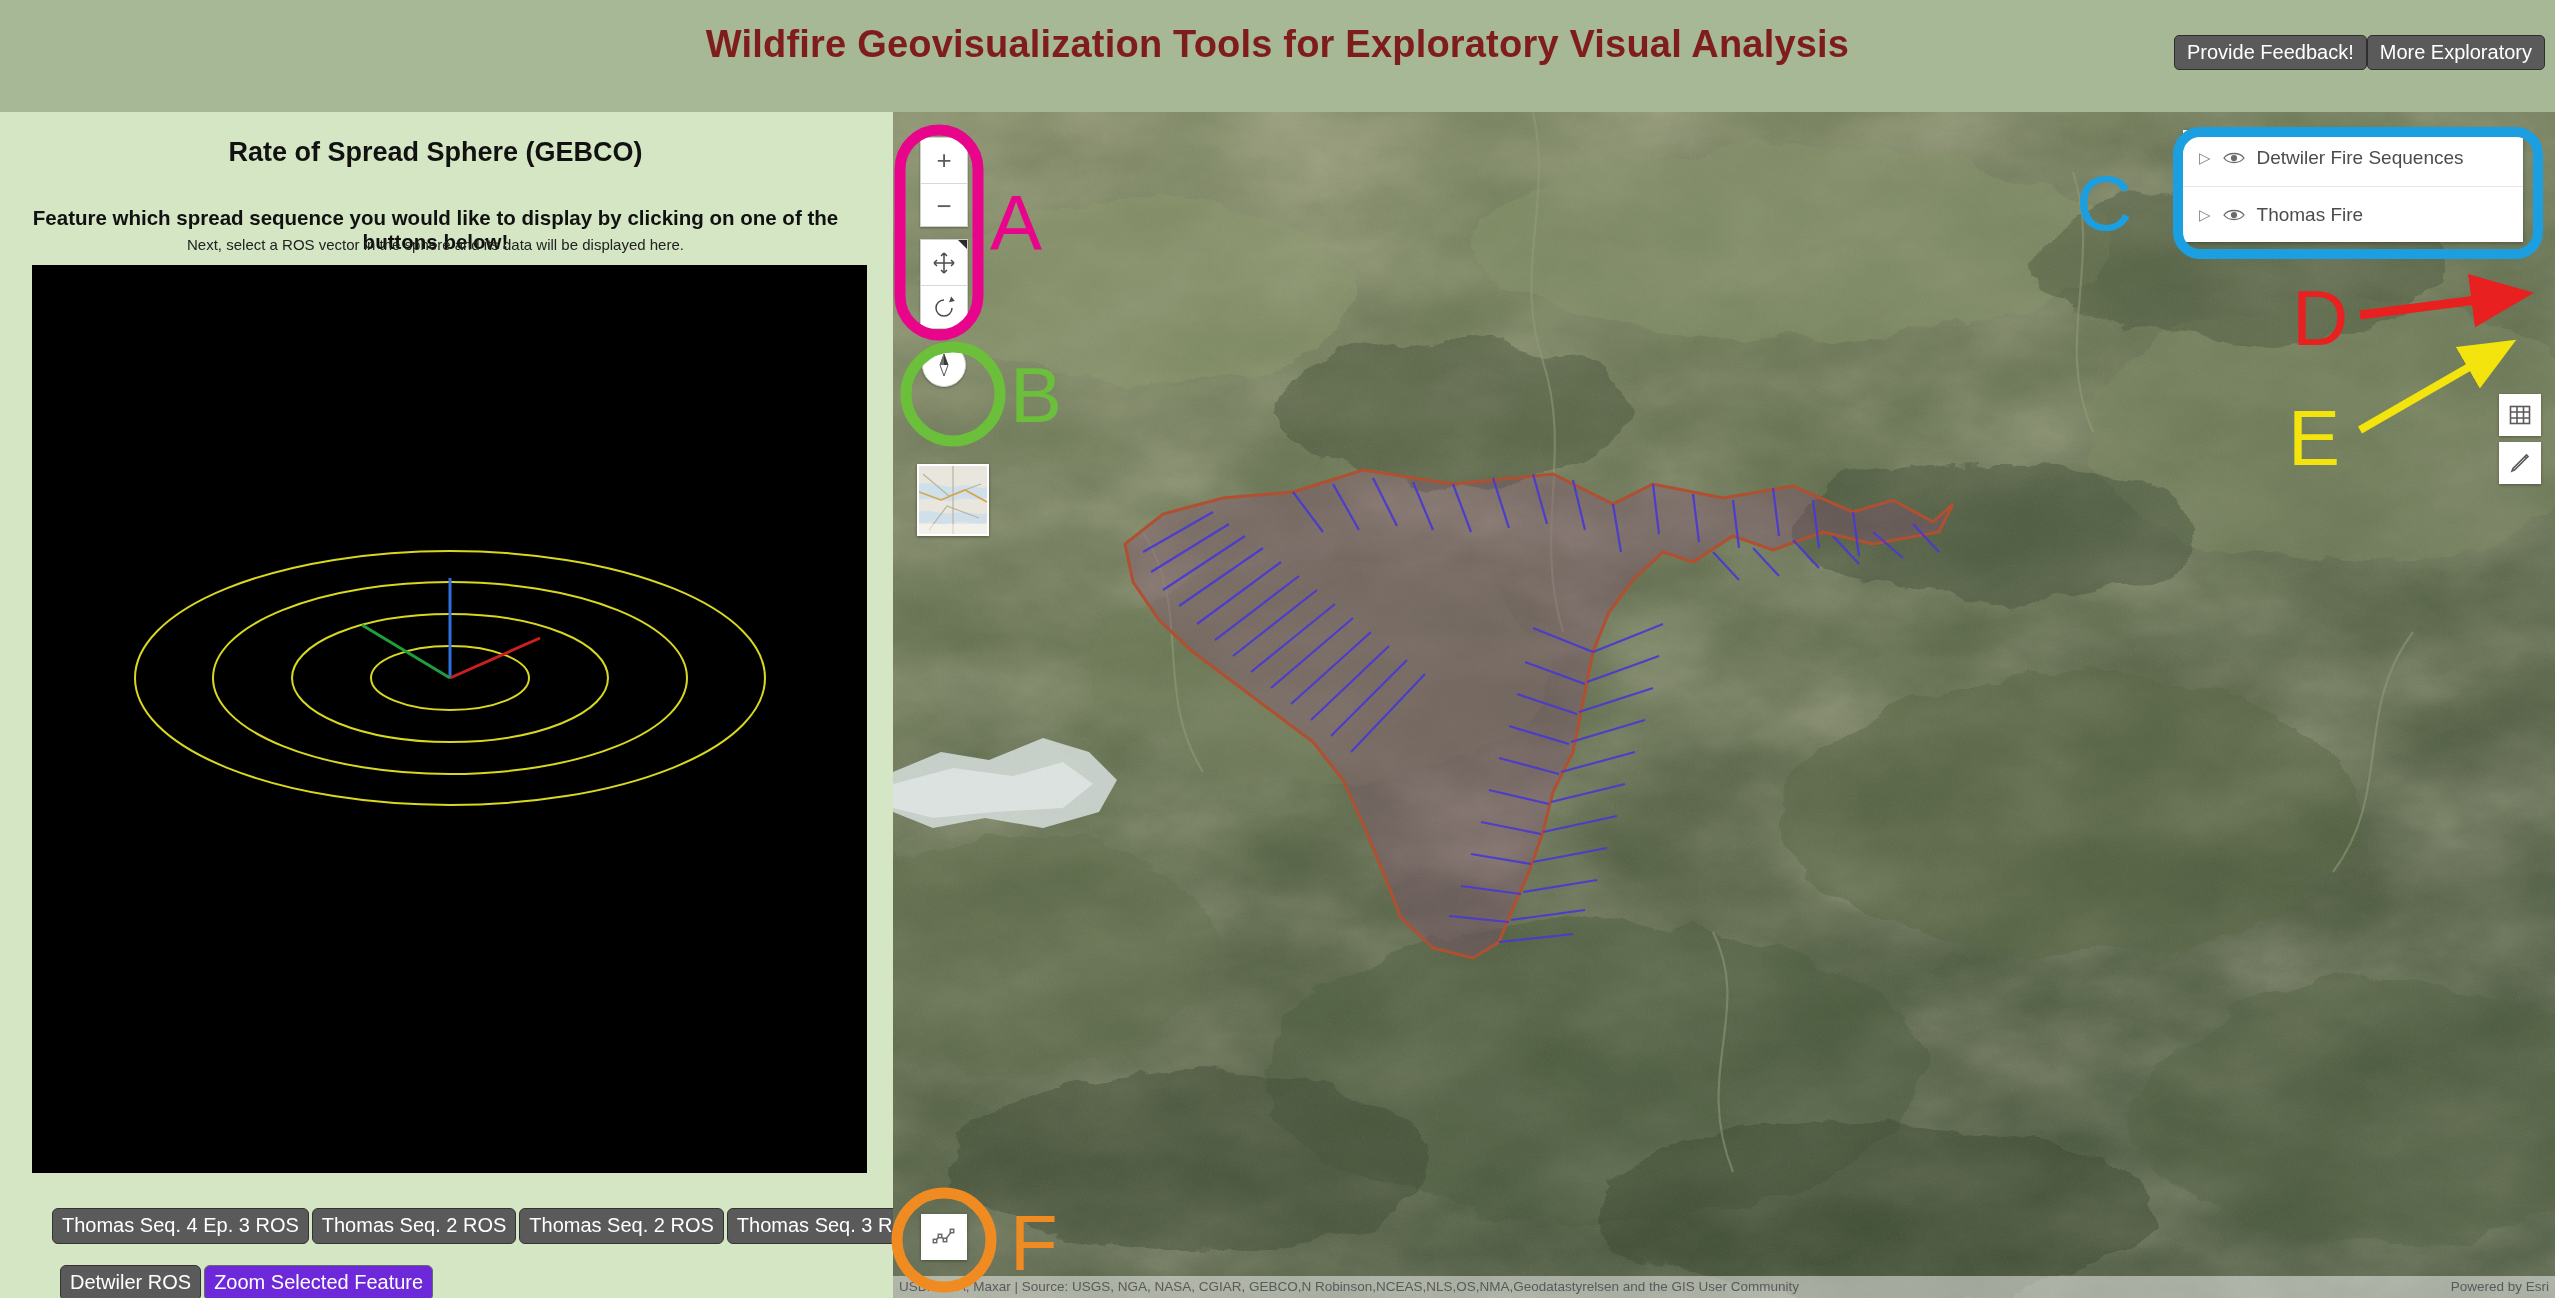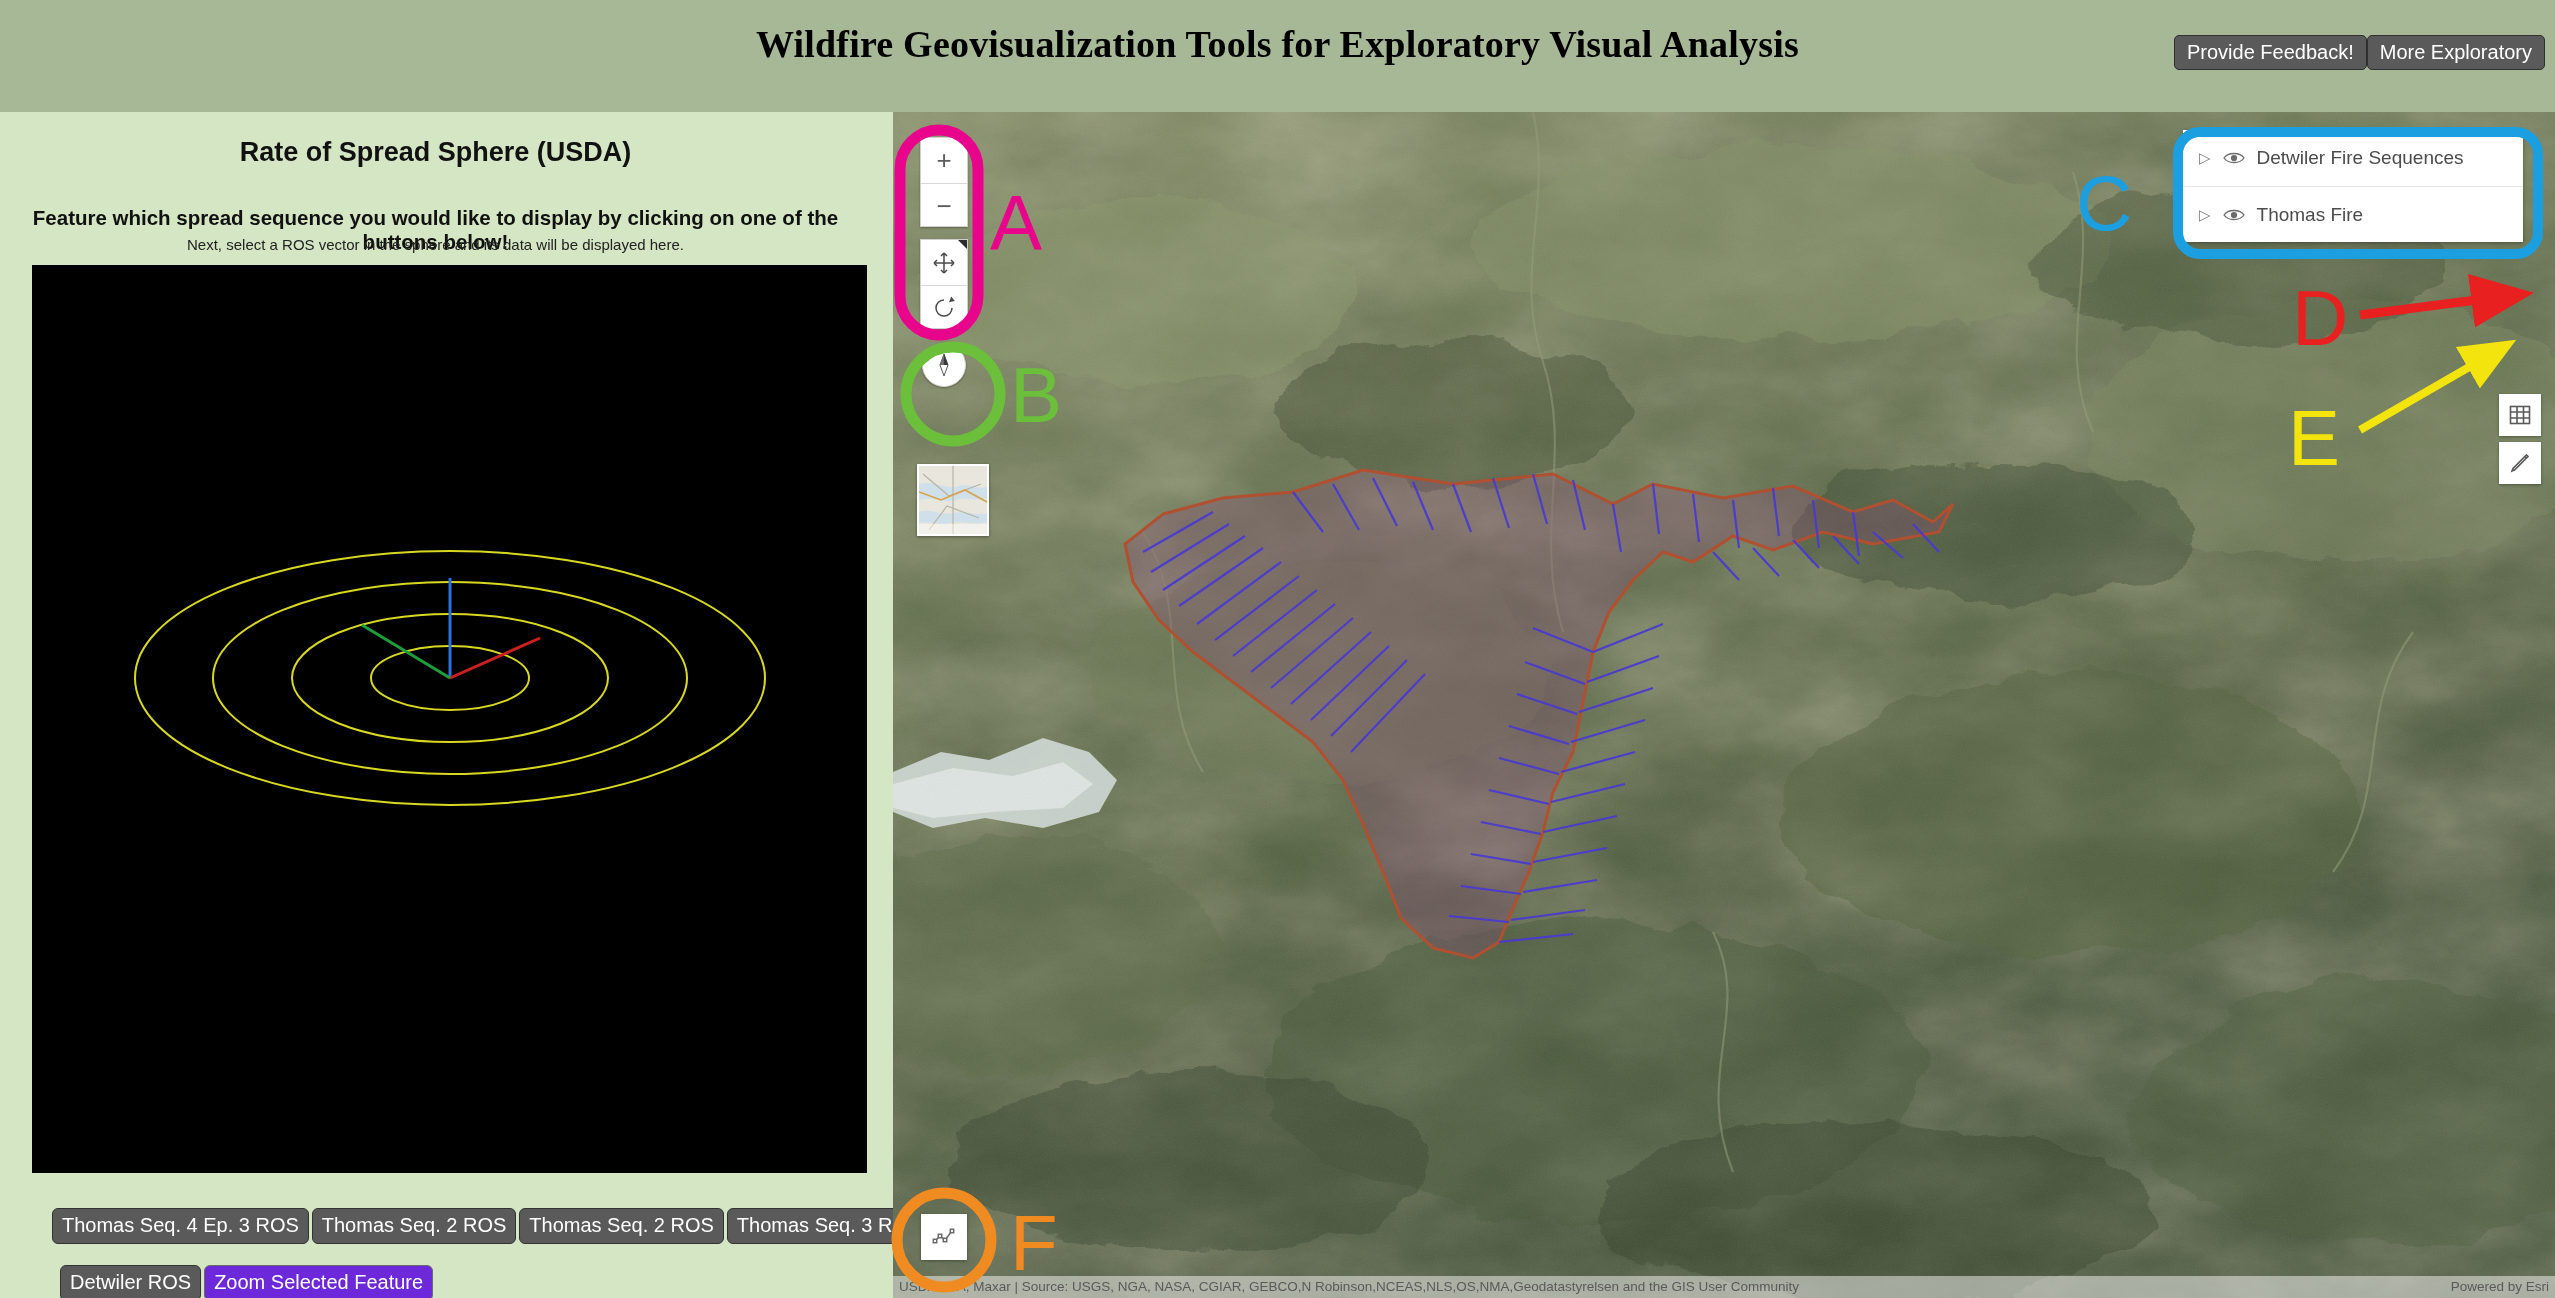--- a/index.html
+++ b/index.html
@@ -16,24 +16,23 @@
   
   .header {
     position: absolute; left: 0; top: 0;
     width: 2555px; height: 112px;
     background: #a6b896;
   }
   .header-title {
     position: absolute; left: 0; top: 0;
     width: 2555px; height: 112px;
     display: flex; align-items: center; justify-content: center;
-    font-size: 38px; font-weight: bold; color: #000000;
+    font-size: 38px; font-weight: bold; color: #7f1d1d;
     letter-spacing: .2px;
     padding-bottom: 24px;
-    font-family: Liberation Serif, serif;
   }
   .header-buttons {
     position: absolute; right: 10px; top: 35px;
     display: flex; gap: 0;
   }
   .hdr-btn {
     background: #5a5a5a;
     color: #ffffff;
     border: 1px solid #2f2f2f;
     border-radius: 5px;
@@ -200,21 +199,21 @@
 
   <div class="header">
     <div class="header-title">Wildfire Geovisualization Tools for Exploratory Visual Analysis</div>
     <div class="header-buttons">
       <button class="hdr-btn">Provide Feedback!</button>
       <button class="hdr-btn">More Exploratory</button>
     </div>
   </div>
 
   <div class="left-panel">
-    <div class="panel-title">Rate of Spread Sphere (USDA)</div>
+    <div class="panel-title">Rate of Spread Sphere (GEBCO)</div>
     <div class="panel-instr1">Feature which spread sequence you would like to display by clicking on one of the buttons below!</div>
     <div class="panel-instr2">Next, select a ROS vector in the sphere and its data will be displayed here.</div>
 
     <div class="ross-canvas">
       <svg class="ross-svg" viewBox="0 0 835 908">
         <rect x="0" y="0" width="835" height="908" fill="#000000"></rect>
         <g fill="none" stroke="#d8d820" stroke-width="2">
           <ellipse cx="418" cy="413" rx="315" ry="127"></ellipse>
           <ellipse cx="418" cy="413" rx="237" ry="96"></ellipse>
           <ellipse cx="418" cy="413" rx="158" ry="64"></ellipse>

